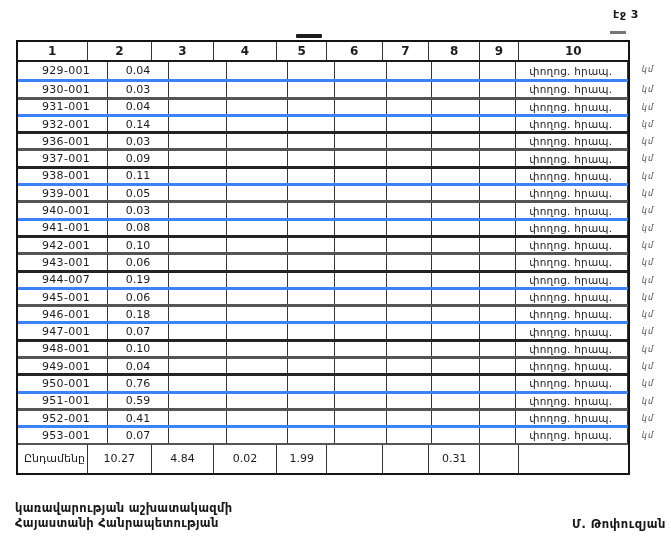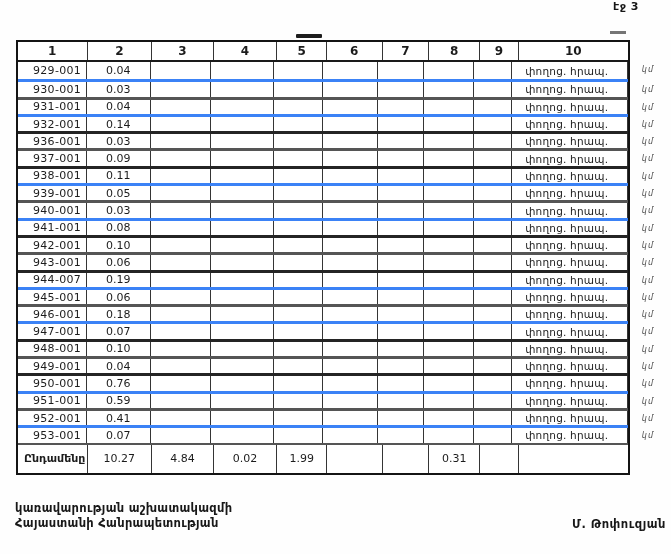--- a/index.html
+++ b/index.html
@@ -11,21 +11,21 @@
     overflow: hidden;
     position: relative;
   }
   .page {
     position: relative;
     width: 671px; height: 554px;
     background: #fefefe;
   }
   .page-label {
     position: absolute;
-    left: 613px; top: 0;
+    left: 613px; top: 8px;
     font-size: 11px;
     font-weight: bold;
     letter-spacing: 0.5px;
     color: #161616;
   }
   
   .smudge-a { position: absolute; left: 296px; top: 34px; width: 26px; height: 4px; background: #1d1d1d; border-radius: 1px; }
   .smudge-b { position: absolute; left: 610px; top: 31px; width: 16px; height: 3px; background: #3a3a3a; opacity: .7; }
 
   .doc-table {
@@ -70,23 +70,23 @@
   .c2 { width: 65px; }
   .c3 { width: 62px; }
   .c4 { width: 64px; }
   .c5 { width: 50px; }
   .c6 { width: 56px; }
   .c7 { width: 47px; }
   .c8 { width: 51px; }
   .c9 { width: 39px; }
   .c10 { width: 110px; }
   .header-row .cell { font-size: 12px; font-weight: bold; }
-  .code-cell { justify-content: flex-start; padding-left: 15px; letter-spacing: 0.3px; }
+  .code-cell { justify-content: flex-start; padding-left: 0; letter-spacing: 0.3px; margin-left: 24px; }
   .category-cell { justify-content: flex-start; padding-left: 5px; font-size: 10.5px; letter-spacing: 0.2px; margin-left: 8px; }
-  .totals-row .c1 { justify-content: flex-start; padding-left: 6px; font-size: 11px; font-weight: bold; }
+  .totals-row .c1 { justify-content: flex-start; padding-left: 6px; font-size: 11px; }
   .unit {
     position: absolute;
     right: -26px;
     top: 3px;
     font-size: 8px;
     font-style: italic;
     color: #4d4d4d;
     letter-spacing: 1px;
   }
   .footer-left {

